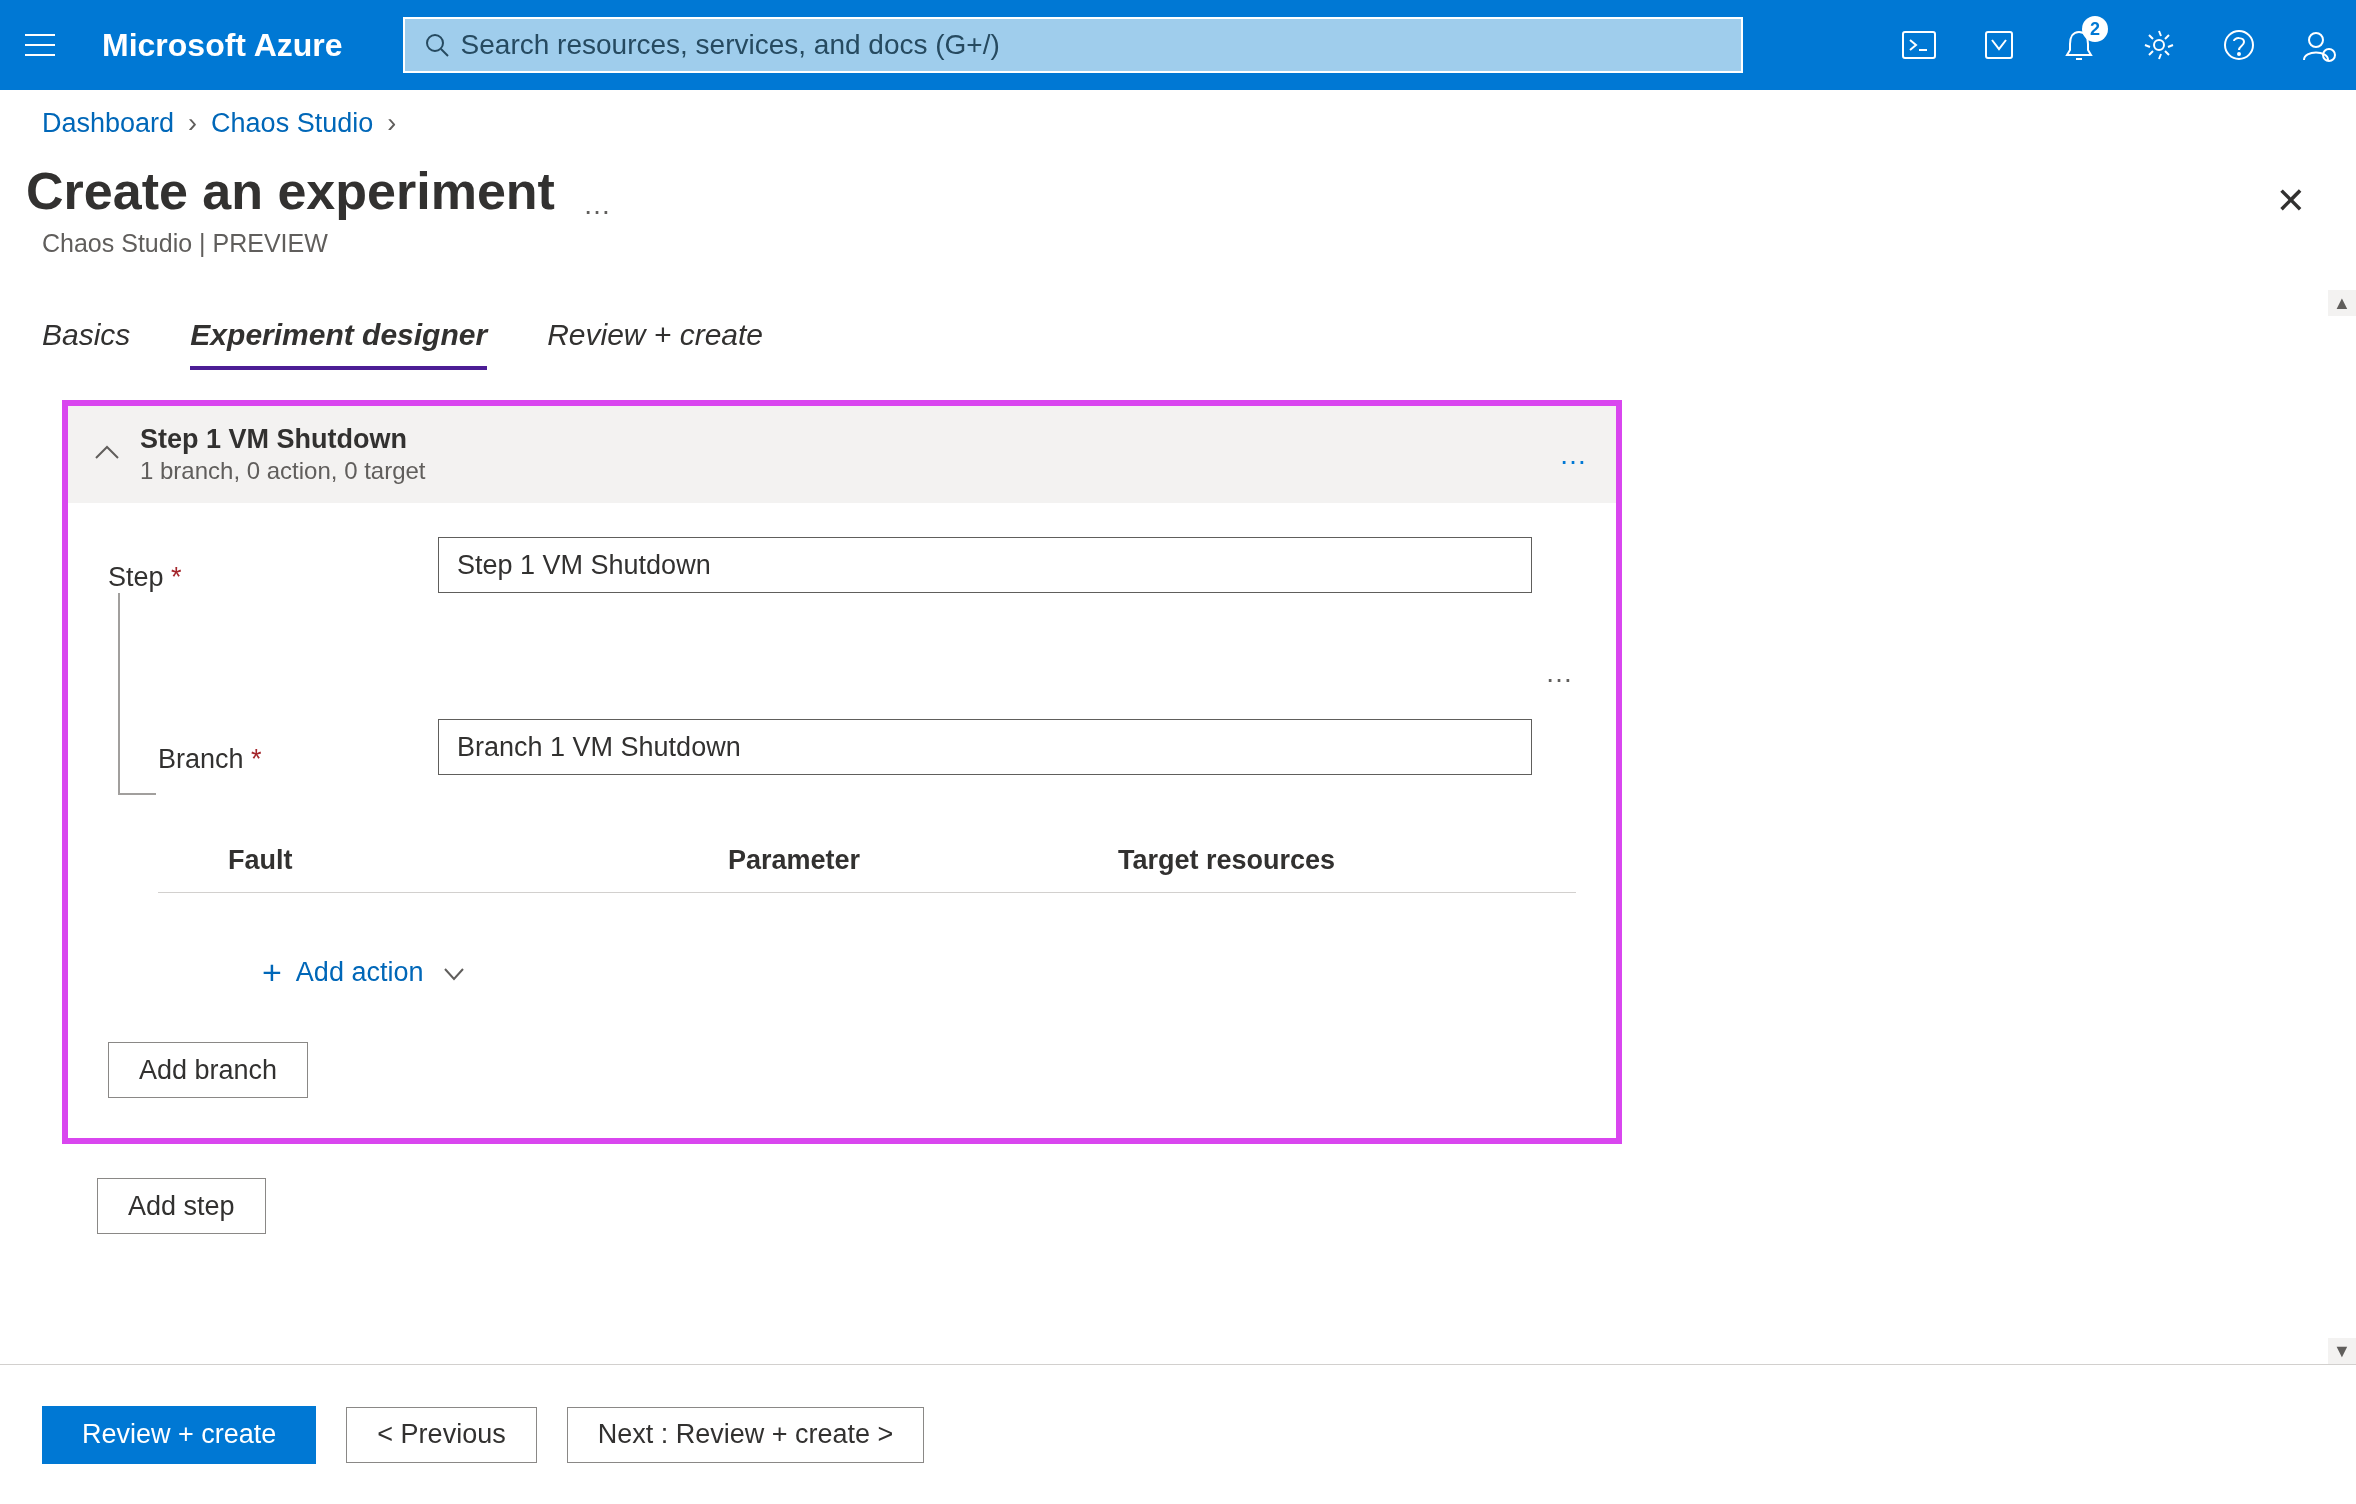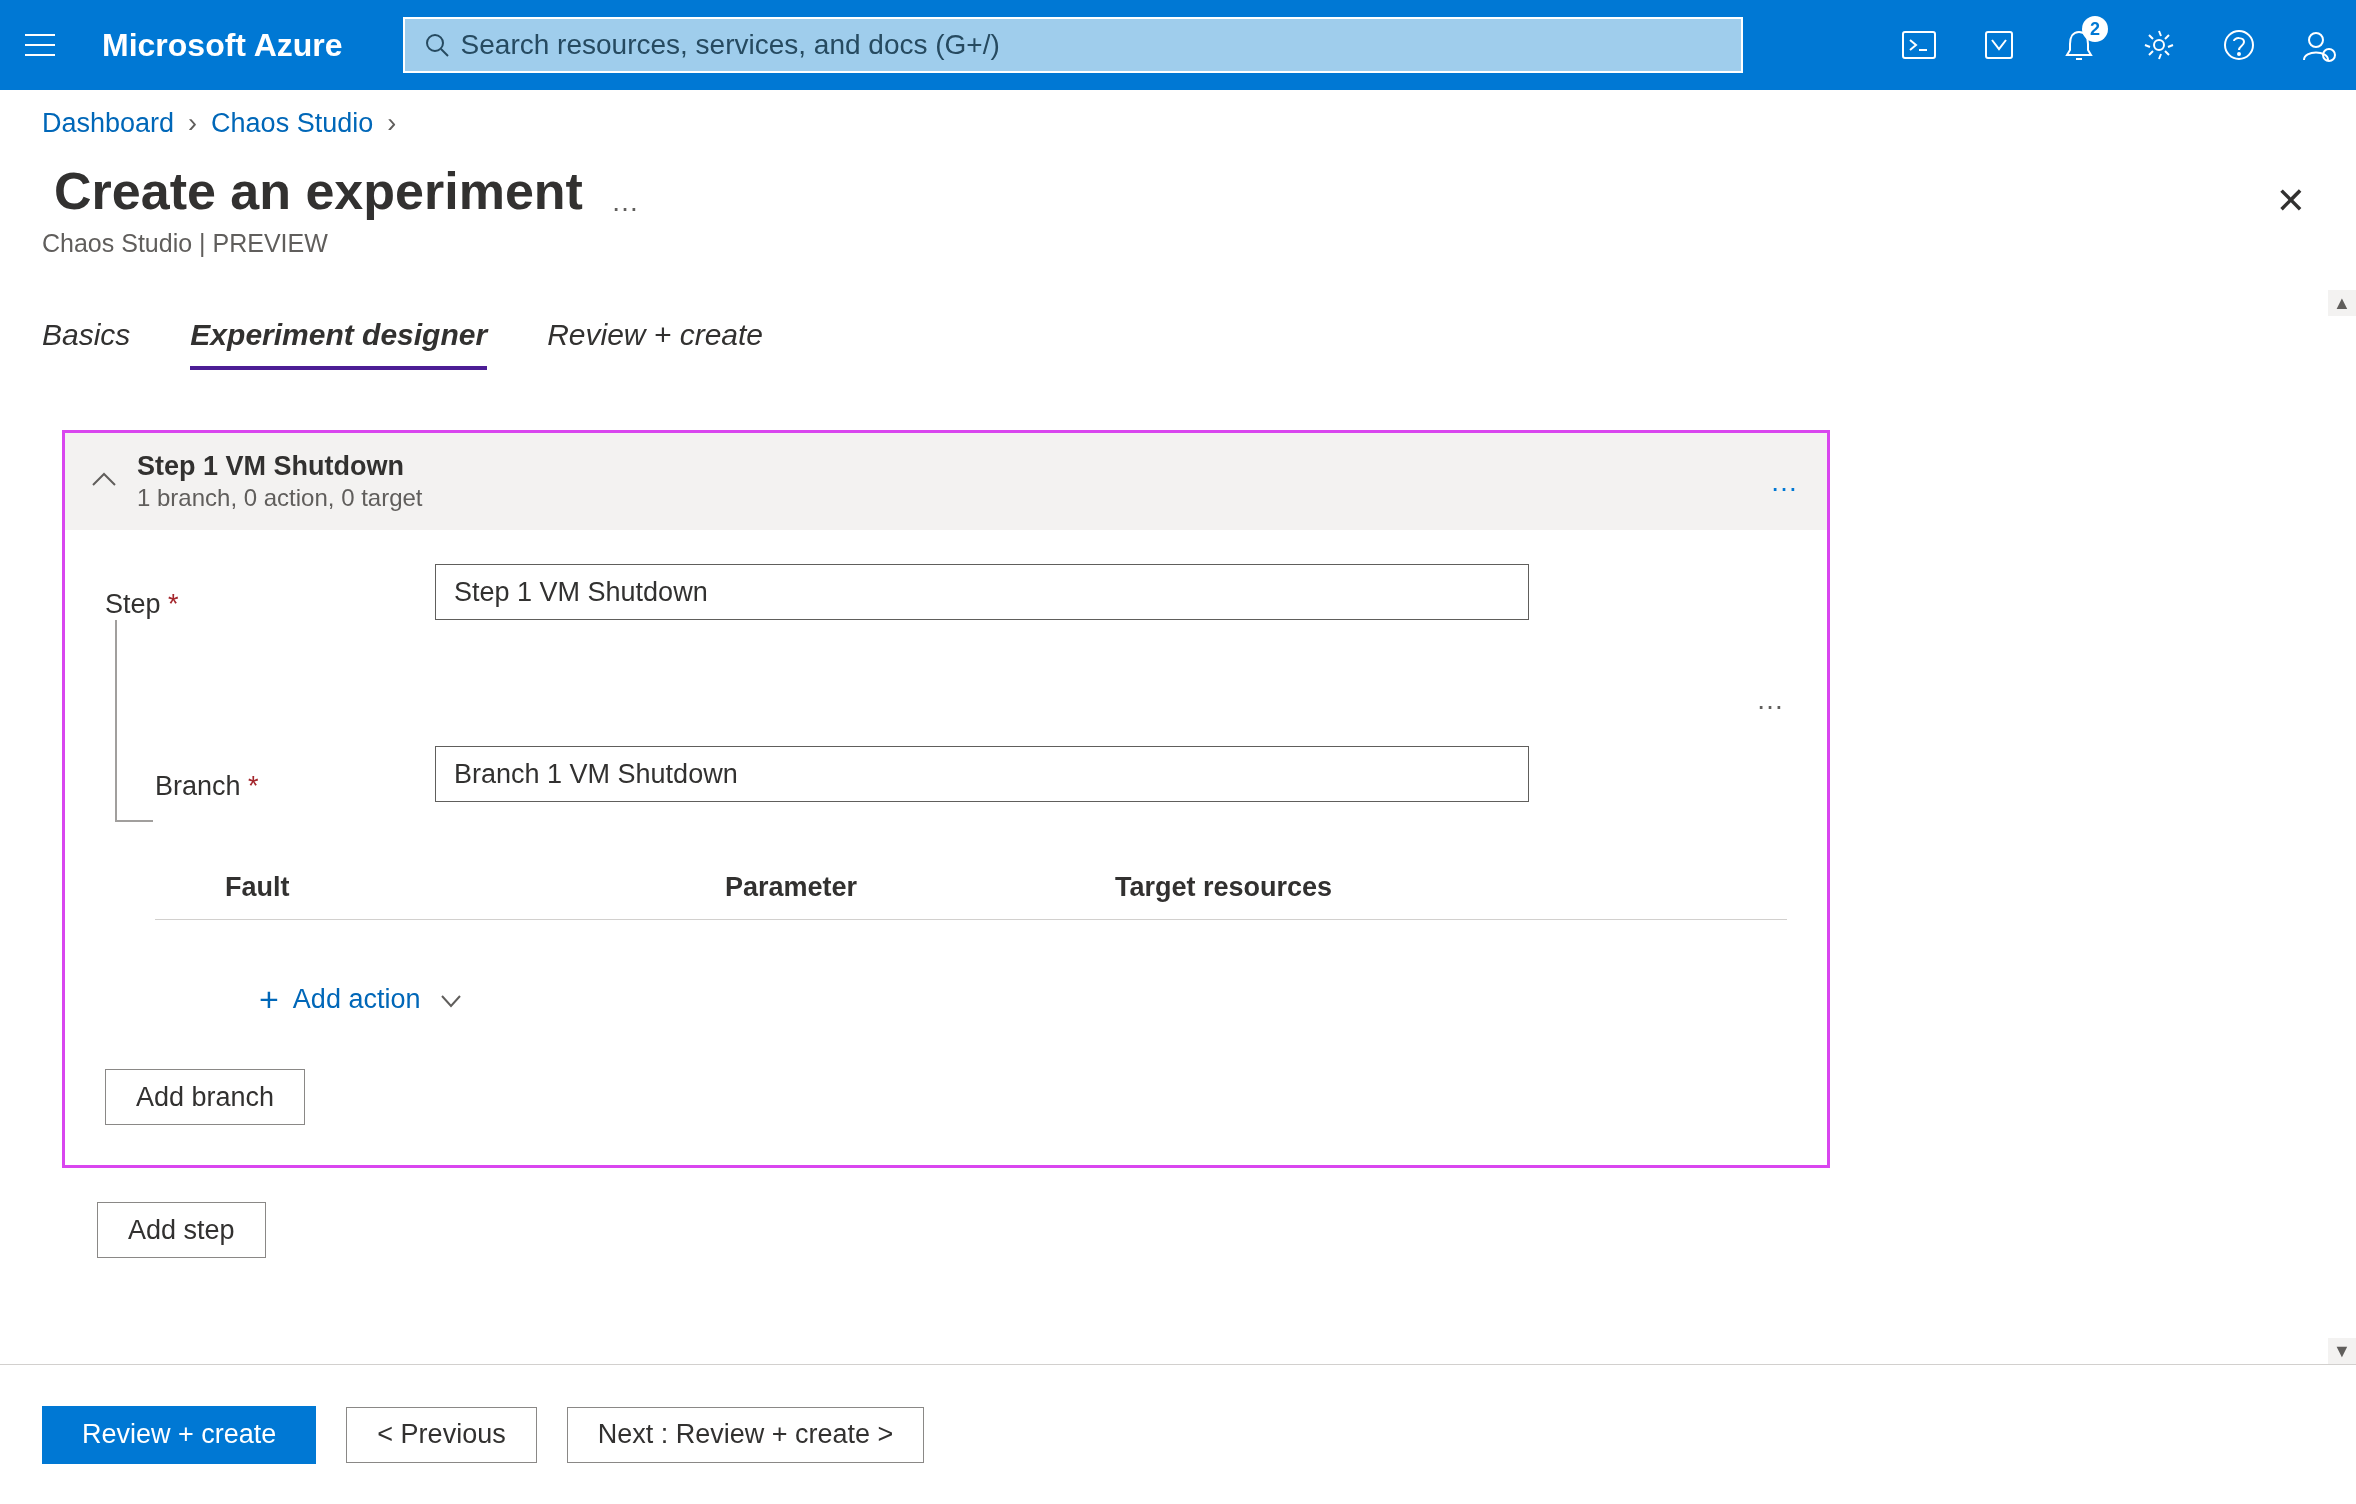--- a/index.html
+++ b/index.html
@@ -10,33 +10,33 @@
   .brand { color:#fff; font-size:32px; font-weight:600; margin-left: 40px; margin-right: 60px; white-space:nowrap; }
   .search { flex: 0 0 1340px; height: 56px; background:#9fcdec; border: 2px solid #fff; display:flex; align-items:center; padding: 0 20px; color:#264a60; }
   .search span { font-size:28px; margin-left:12px; }
   .top-icons { margin-left:auto; display:flex; gap:42px; align-items:center; }
   .top-icons .ticon { width:38px; height:38px; display:flex; align-items:center; justify-content:center; cursor:pointer; position:relative; }
   .top-icons svg { stroke:#fff; fill:none; stroke-width:2; }
   .badge { position:absolute; top:-10px; right:-10px; background:#fff; color:#0078d4; border-radius:50%; width:26px; height:26px; font-size:18px; font-weight:600; display:flex; align-items:center; justify-content:center; }
   .breadcrumb { padding: 18px 63px 0 42px; font-size:27px; display:flex; align-items:center; gap:14px; }
   .breadcrumb a { color:#0067b8; text-decoration:none; }
   .breadcrumb .chev { color:#605e5c; }
-  .page-head { padding: 22px 42px 0 54px; display:flex; align-items:center; }
+  .page-head { padding: 22px 42px 0 26px; display:flex; align-items:flex-end; }
   .page-title { font-size:52px; font-weight:600; color:#323130; }
   .page-ell { font-size:28px; color:#605e5c; margin-left:28px; margin-top:22px; letter-spacing:2px; cursor:pointer; }
   .page-sub { padding: 8px 42px 0 42px; font-size:25px; color:#605e5c; }
   .close-x { position:absolute; right:50px; top:180px; font-size:36px; color:#323130; cursor:pointer; }
   .tabs { margin: 60px 42px 0 42px; display:flex; gap:60px; font-size:30px;font-style:italic; }
   .tab { padding-bottom:14px; cursor:pointer; color:#323130; }
   .tab.active { font-weight:600; border-bottom:4px solid #4c1d95; }
   .content-scroll { position:absolute; top:400px; left:0; right:0; bottom:140px; overflow-y:auto; padding: 0 42px 40px 62px; }
   .configure-line { font-size:27px; color:#323130; margin-top:70px; }
   .configure-line a { color:#0067b8; text-decoration:none; margin-left:6px; }
   .ext-icon { display:inline-block; margin-left:6px; }
-  .step-card { margin-top:30px; width:1768px; border:3px solid #d946ef; }
+  .step-card { width:1560px; border:6px solid #d946ef; }
   .step-header { background:#f3f2f1; padding:18px 26px; display:flex; align-items:center; gap:20px; }
   .step-header .caret { cursor:pointer; }
   .step-header .titles .t1 { font-size:27px; font-weight:600; }
   .step-header .titles .t2 { font-size:24px; color:#605e5c; margin-top:2px; }
   .step-header .step-ell { margin-left:auto; color:#0078d4; font-size:28px; letter-spacing:3px; cursor:pointer; }
   .step-body { padding: 34px 40px 40px 40px; }
   .form-row { display:flex; align-items:flex-end; margin-bottom:0; }
   .form-label { width:330px; font-size:27px; color:#323130; }
   .form-label .req { color:#a4262c; }
   .form-input { width:1094px; height:56px; border:1px solid #605e5c; font-size:27px; padding:0 18px; color:#323130; background:#fff; }

